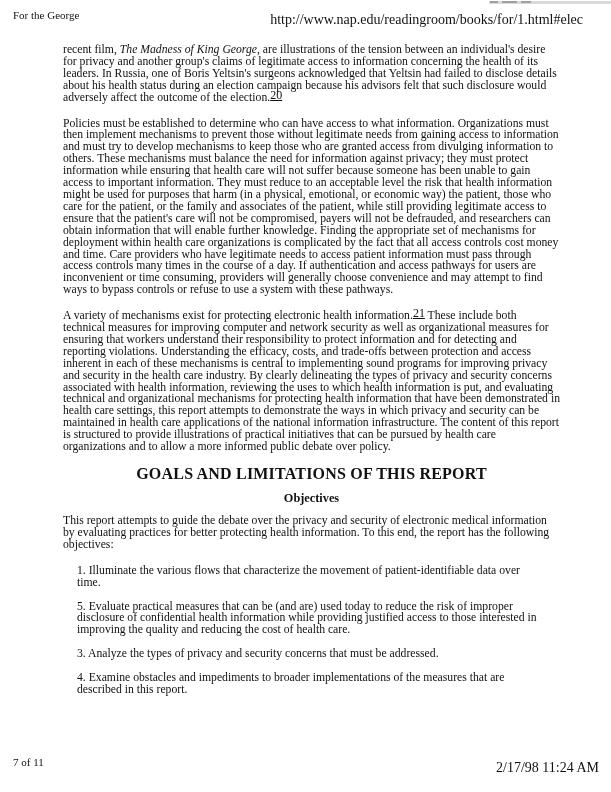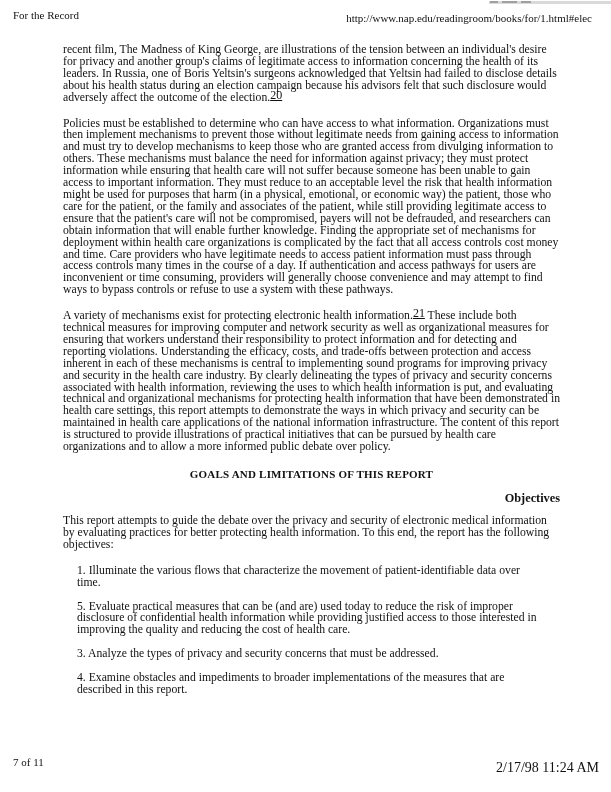--- a/index.html
+++ b/index.html
@@ -39,61 +39,62 @@
   .running-header-left {
     position: absolute;
     top: 9px;
     left: 13px;
     font-size: 11px;
     white-space: nowrap;
   }
   .running-header-right {
     position: absolute;
     top: 12px;
-    right: 19px;
-    font-size: 11px;
+    right: 28px;
+    font-size: 14px;
     white-space: nowrap;
   }
 
   .content {
     position: absolute;
     top: 44px;
     left: 63px;
     width: 497px;
     font-size: 11.7px;
     line-height: 11.9px;
     text-align: left;
   }
   .content p {
     margin: 0 0 14px 0;
   }
   .film-title {
+    font-style: italic;
   }
   .footnote-link {
     color: #111111;
     text-decoration: underline;
     font-size: 12px;
     position: relative;
     top: -2px;
     cursor: pointer;
   }
   h1.section-heading {
     margin: 0 0 10px 0;
-    font-size: 11px;
+    font-size: 16px;
     line-height: 14px;
     font-weight: bold;
     text-align: center;
     letter-spacing: 0.2px;
   }
   h2.subsection-heading {
     margin: 0 0 10px 0;
     font-size: 12.3px;
     line-height: 14px;
     font-weight: bold;
-    text-align: right;
+    text-align: center;
   }
   .objectives-list {
     margin: 14px;
     padding: 0;
     list-style: none;
   }
   .objectives-list li {
     margin: 0 0 12px 0;
   }
 
@@ -116,21 +117,21 @@
 <body>
 
 <div class="page">
 
   <div class="scan-artifact">
     <span class="dash d1"></span>
     <span class="dash d2"></span>
     <span class="dash d3"></span>
   </div>
 
-  <div class="running-header-left">For the Record</div>
+  <div class="running-header-left">For the George</div>
 
   <div class="running-header-right">http://www.nap.edu/readingroom/books/for/1.html#elec</div>
 
   <div class="content">
 
     <p>
       <span>recent film, </span><span class="film-title">The Madness of King George</span><span>, are illustrations of the tension between an individual's desire for privacy and another group's claims of legitimate access to information concerning the health of its leaders. In Russia, one of Boris Yeltsin's surgeons acknowledged that Yeltsin had failed to disclose details about his health status during an election campaign because his advisors felt that such disclosure would adversely affect the outcome of the election.</span><a class="footnote-link">20</a>
     </p>
 
     <p>Policies must be established to determine who can have access to what information. Organizations must then implement mechanisms to prevent those without legitimate needs from gaining access to information and must try to develop mechanisms to keep those who are granted access from divulging information to others. These mechanisms must balance the need for information against privacy; they must protect information while ensuring that health care will not suffer because someone has been unable to gain access to important information. They must reduce to an acceptable level the risk that health information might be used for purposes that harm (in a physical, emotional, or economic way) the patient, those who care for the patient, or the family and associates of the patient, while still providing legitimate access to ensure that the patient's care will not be compromised, payers will not be defrauded, and researchers can obtain information that will enable further knowledge. Finding the appropriate set of mechanisms for deployment within health care organizations is complicated by the fact that all access controls cost money and time. Care providers who have legitimate needs to access patient information must pass through access controls many times in the course of a day. If authentication and access pathways for users are inconvenient or time consuming, providers will generally choose convenience and may attempt to find ways to bypass controls or refuse to use a system with these pathways.</p>

